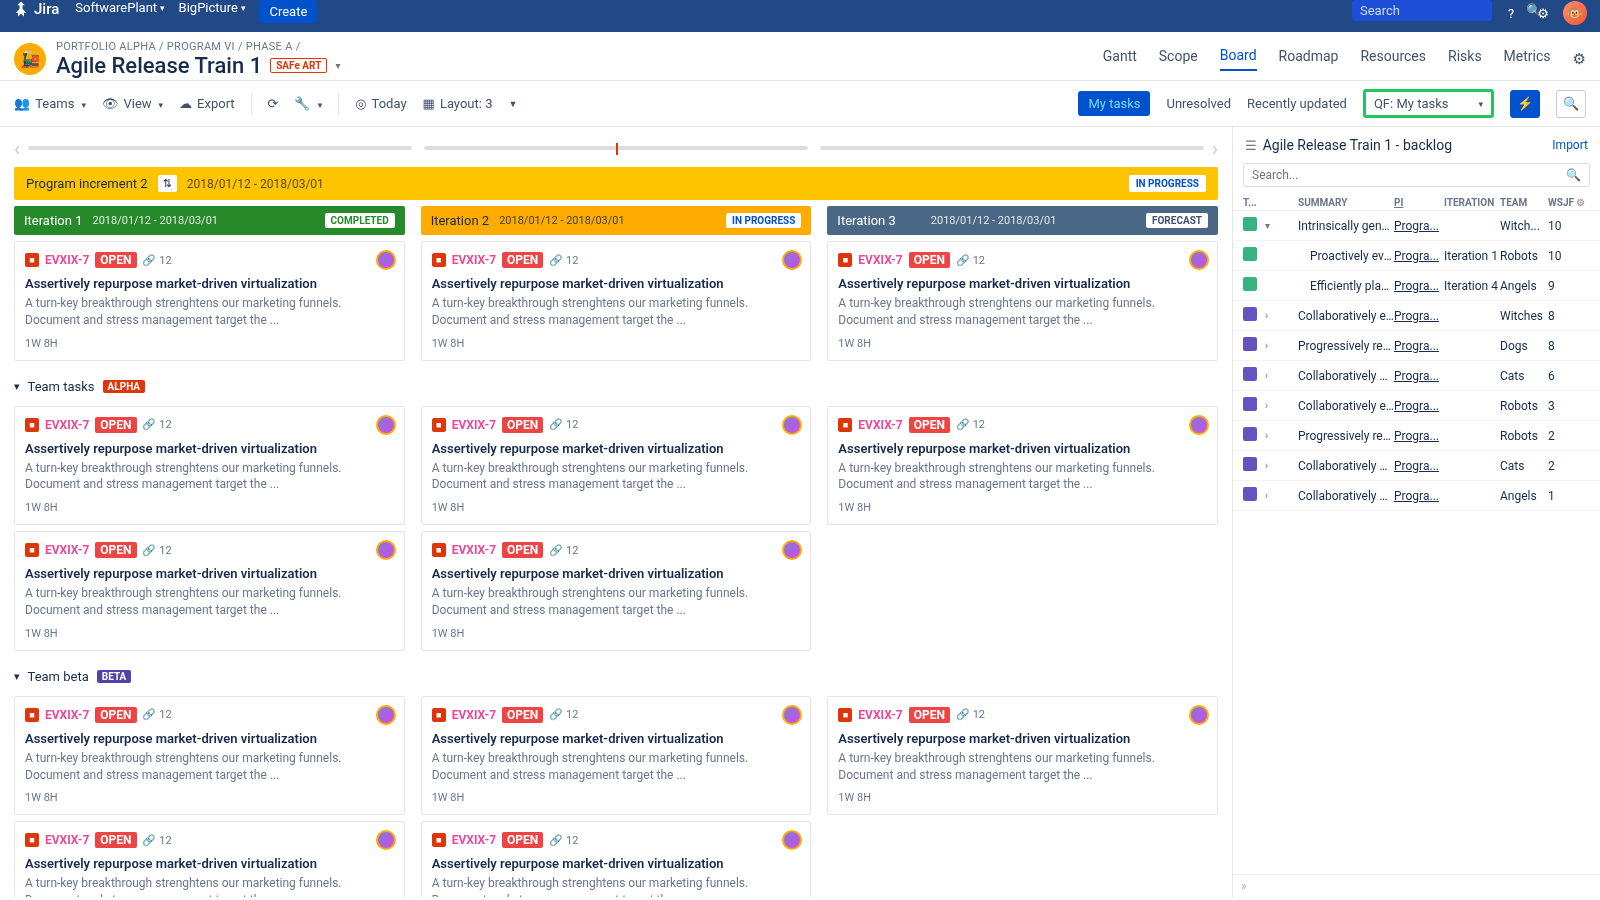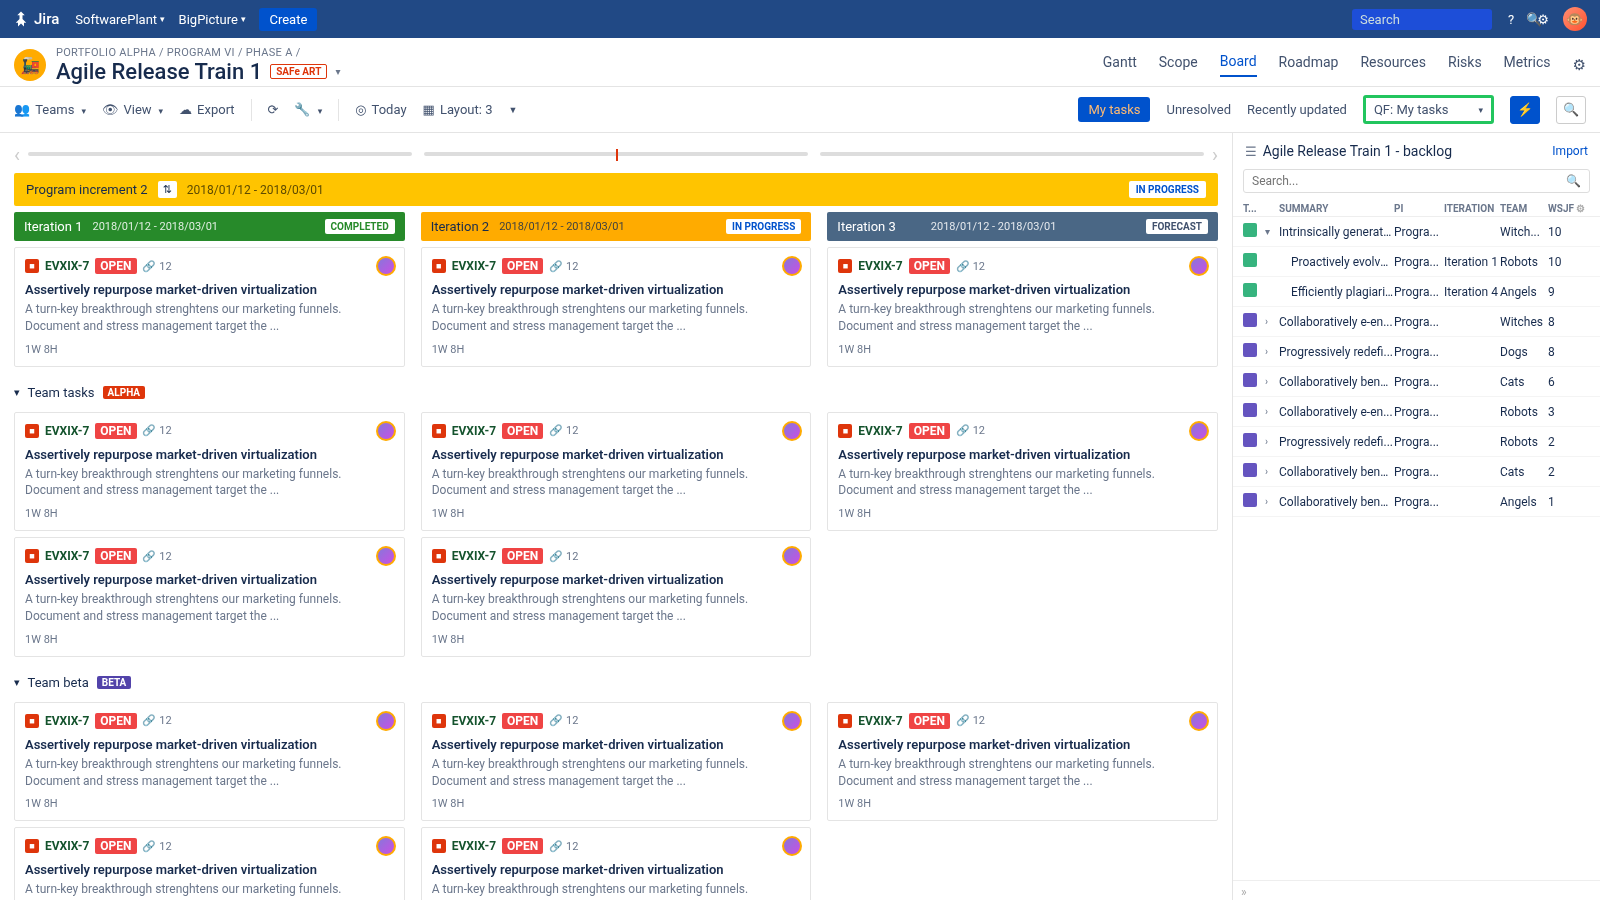--- a/index.html
+++ b/index.html
@@ -1,19 +1,19 @@
 <!DOCTYPE html>
 <html><head>
 <meta charset="utf-8">
 <style>
 * { margin: 0; padding: 0; box-sizing: border-box; font-family: -apple-system, BlinkMacSystemFont, "Segoe UI", Roboto, Arial, sans-serif; }
 body { background: #fff; font-size: 13px; color: #172b4d; }
 
 
-.topnav { background: #214985; height: 38px; display: flex; align-items: center; padding: 0 12px; color: #fff; }
+.topnav { background: #214985; height: 32px; display: flex; align-items: flex-start; padding: 0 12px; color: #fff; }
 .topnav .logo { display: flex; align-items: center; gap: 4px; font-size: 15px; font-weight: 500; margin-right: 16px; }
 .topnav .logo svg { width: 18px; height: 18px; }
 .topnav .nav-item { margin-right: 14px; font-size: 13px; cursor: pointer; display: flex; align-items: center; gap: 3px; }
 .topnav .nav-item::after { content: "▾"; font-size: 9px; }
 .topnav .create-btn { background: #0052cc; padding: 4px 10px; border-radius: 3px; font-size: 13px; cursor: pointer; }
 .topnav .spacer { flex: 1; }
 .topnav .search { background: #1d4ed8; border-radius: 3px; padding: 3px 8px; width: 140px; display: flex; align-items: center; }
 .topnav .search input { background: transparent; border: none; outline: none; color: #fff; font-size: 13px; flex: 1; }
 .topnav .search input::placeholder { color: #cdd; }
 .topnav .icon-btn { width: 26px; height: 26px; display: flex; align-items: center; justify-content: center; margin-left: 6px; cursor: pointer; }
@@ -31,21 +31,21 @@
 .tab { cursor: pointer; padding-bottom: 6px; }
 .tab.active { color: #0052cc; border-bottom: 2px solid #0052cc; }
 .tabs .gear-icon { font-size: 15px; color: #42526e; cursor: pointer; }
 
 
 .toolbar { display: flex; align-items: center; padding: 8px 14px; border-bottom: 1px solid #e4e4e4; gap: 16px; font-size: 13px; color: #42526e; }
 .tool-item { display: flex; align-items: center; gap: 5px; cursor: pointer; }
 .tool-item .caret::after { content: "▾"; font-size: 9px; margin-left: 2px; }
 .toolbar .sep { width: 1px; height: 22px; background: #e4e4e4; }
 .toolbar .spacer { flex: 1; }
-.my-tasks-btn { background: #0052cc; color: #fdba74; padding: 5px 10px; border-radius: 3px; cursor: pointer; }
+.my-tasks-btn { background: #0052cc; color: #7dd3fc; padding: 5px 10px; border-radius: 3px; cursor: pointer; }
 .toolbar .link { color: #42526e; cursor: pointer; }
 .qf-select { border: 3px solid #22c55e; padding: 4px 8px; border-radius: 3px; display: flex; align-items: center; gap: 30px; }
 .sq-btn { width: 30px; height: 28px; border: 1px solid #ccc; border-radius: 3px; display:flex;align-items:center;justify-content:center; cursor:pointer; }
 .sq-btn.primary { background: #0052cc; border-color:#0052cc; color:#fff; }
 
 
 .main { display: flex; height: calc(100vh - 130px); }
 .board-area { flex: 1; padding: 10px 14px; overflow: auto; }
 .backlog-panel { width: 368px; border-left: 1px solid #e4e4e4; display: flex; flex-direction: column; }
 
@@ -72,21 +72,21 @@
 .col-head.yellow .col-status{color:#0052cc;}
 .col-head.blue { background: #4a6785; gap: 35px; }
 .col-dates { font-size: 11px; opacity: .85; }
 .col-status { margin-left: auto; background: #fff; color: #278a2a; font-size: 10px; font-weight: 700; padding: 2px 6px; border-radius: 2px; }
 .col-head.blue .col-status { color: #42526e; }
 
 
 .card { background: #fff; border: 1px solid #e4e4e4; border-radius: 2px; padding: 10px; margin-top: 6px; position: relative; }
 .card-row1 { display: flex; align-items: center; gap: 6px; }
 .type-icon { width: 14px; height: 14px; background: #de350b; border-radius: 2px; display:flex;align-items:center;justify-content:center;color:#fff;font-size:9px; }
-.card-key { color: #14532d; font-weight: 700; font-size: 12px; cursor:pointer; }
+.card-key { color: #ec4899; font-weight: 700; font-size: 12px; cursor:pointer; }
 .open-badge { background: #ef4444; color: #fff; font-size: 12px; font-weight: 700; padding: 1px 5px; border-radius: 2px; }
 .link-cnt { color: #6b778c; font-size: 11px; display: flex; align-items: center; gap: 3px; }
 .card .avatar-sm { position: absolute; top: 8px; right: 8px; width: 20px; height: 20px; border-radius: 50%; background: linear-gradient(135deg,#8777d9,#c94fe5); border: 2px solid #ffab00; }
 .card-title { font-size: 13px; font-weight: 600; margin-top: 8px; }
 .card-desc { font-size: 12px; color: #6b778c; margin-top: 4px; line-height: 1.4; }
 .card-dur { font-size: 11px; color: #6b778c; margin-top: 8px; }
 
 
 .team-head { display: flex; align-items: center; gap: 8px; margin: 18px 0 6px; font-size: 13px; cursor:pointer; }
 .team-head .chev { font-size: 11px; }
@@ -97,22 +97,22 @@
 .bp-head { padding: 10px 12px 6px; display: flex; align-items: center; }
 .bp-title { font-size: 14px; color: #172b4d; flex:1; }
 .bp-import { color: #0052cc; font-size: 12px; cursor: pointer; }
 .bp-search { margin: 4px 10px 8px; border: 1px solid #ddd; border-radius: 3px; padding: 4px 8px; display: flex; }
 .bp-search input { border: none; outline: none; flex: 1; font-size: 12px; }
 .bp-search .si { color: #aaa; font-size: 12px; }
 .bp-table-head { display: flex; padding: 2px 10px; font-size: 10px; font-weight: 700; color: #6b778c; border-bottom: 1px solid #eee; }
 .bp-row { display: flex; padding: 6px 10px; font-size: 12px; border-bottom: 1px solid #f4f4f4; align-items: center; cursor:pointer; }
 .c-type { width: 22px; }
 .c-exp { width: 14px; color: #6b778c; font-size: 10px; }
-.c-sum { flex: 1; white-space: nowrap; overflow: hidden; text-overflow: ellipsis; }
-.c-pi { width: 50px; white-space: nowrap; overflow: hidden; text-overflow: ellipsis; }
+.c-sum { flex: 1; white-space: nowrap; overflow: hidden; text-overflow: ellipsis; margin-left: 19px; }
+.c-pi { width: 50px; white-space: nowrap; overflow: hidden; text-overflow: ellipsis; text-decoration: underline; }
 .c-iter { width: 56px; }
 .c-team { width: 48px; }
 .c-wsjf { width: 28px; }
 .c-gear { width: 14px; color: #aaa; }
 .type-sq { width: 14px; height: 14px; border-radius: 2px; display:inline-block; }
 .type-sq.green { background: #36b37e; }
 .type-sq.purple { background: #6554c0; }
 .bp-foot { margin-top:auto; padding: 4px 8px; border-top:1px solid #eee; color:#aaa; font-size:12px; }
 </style>
 </head>

